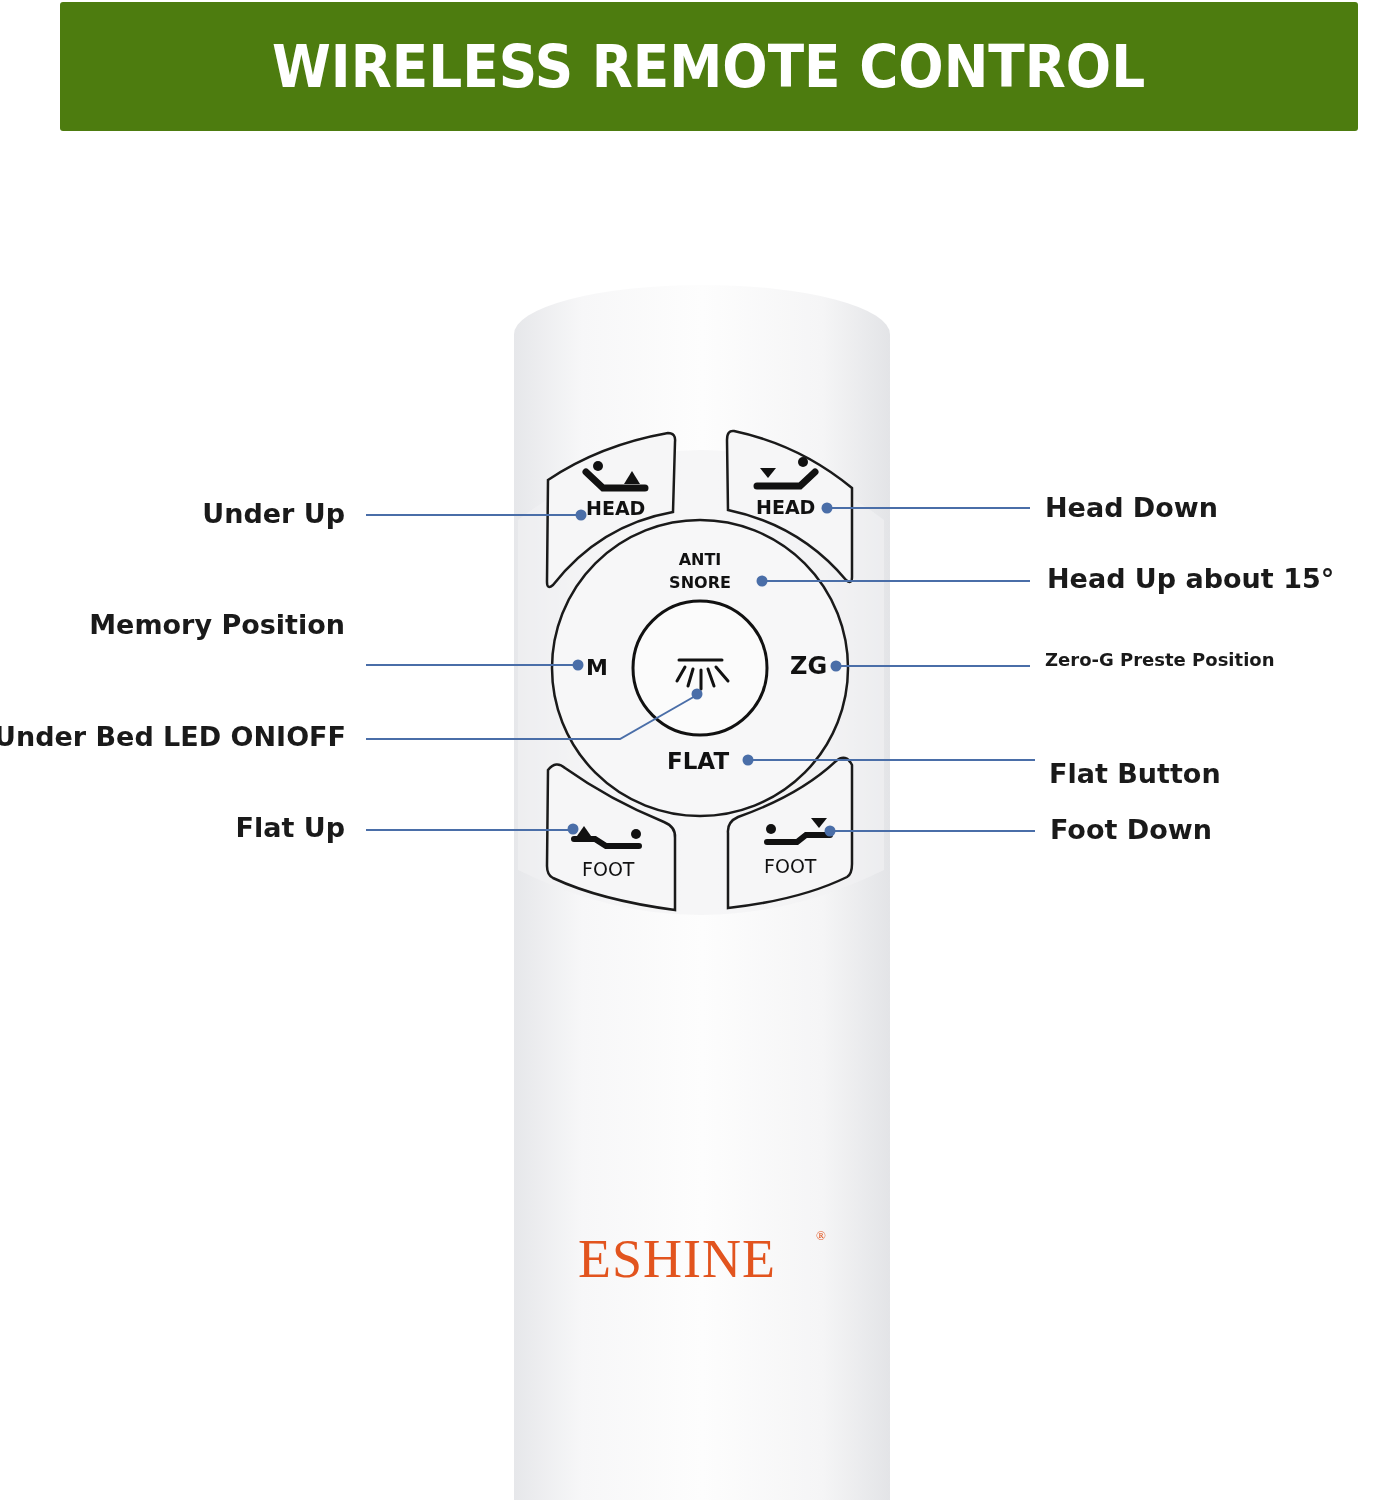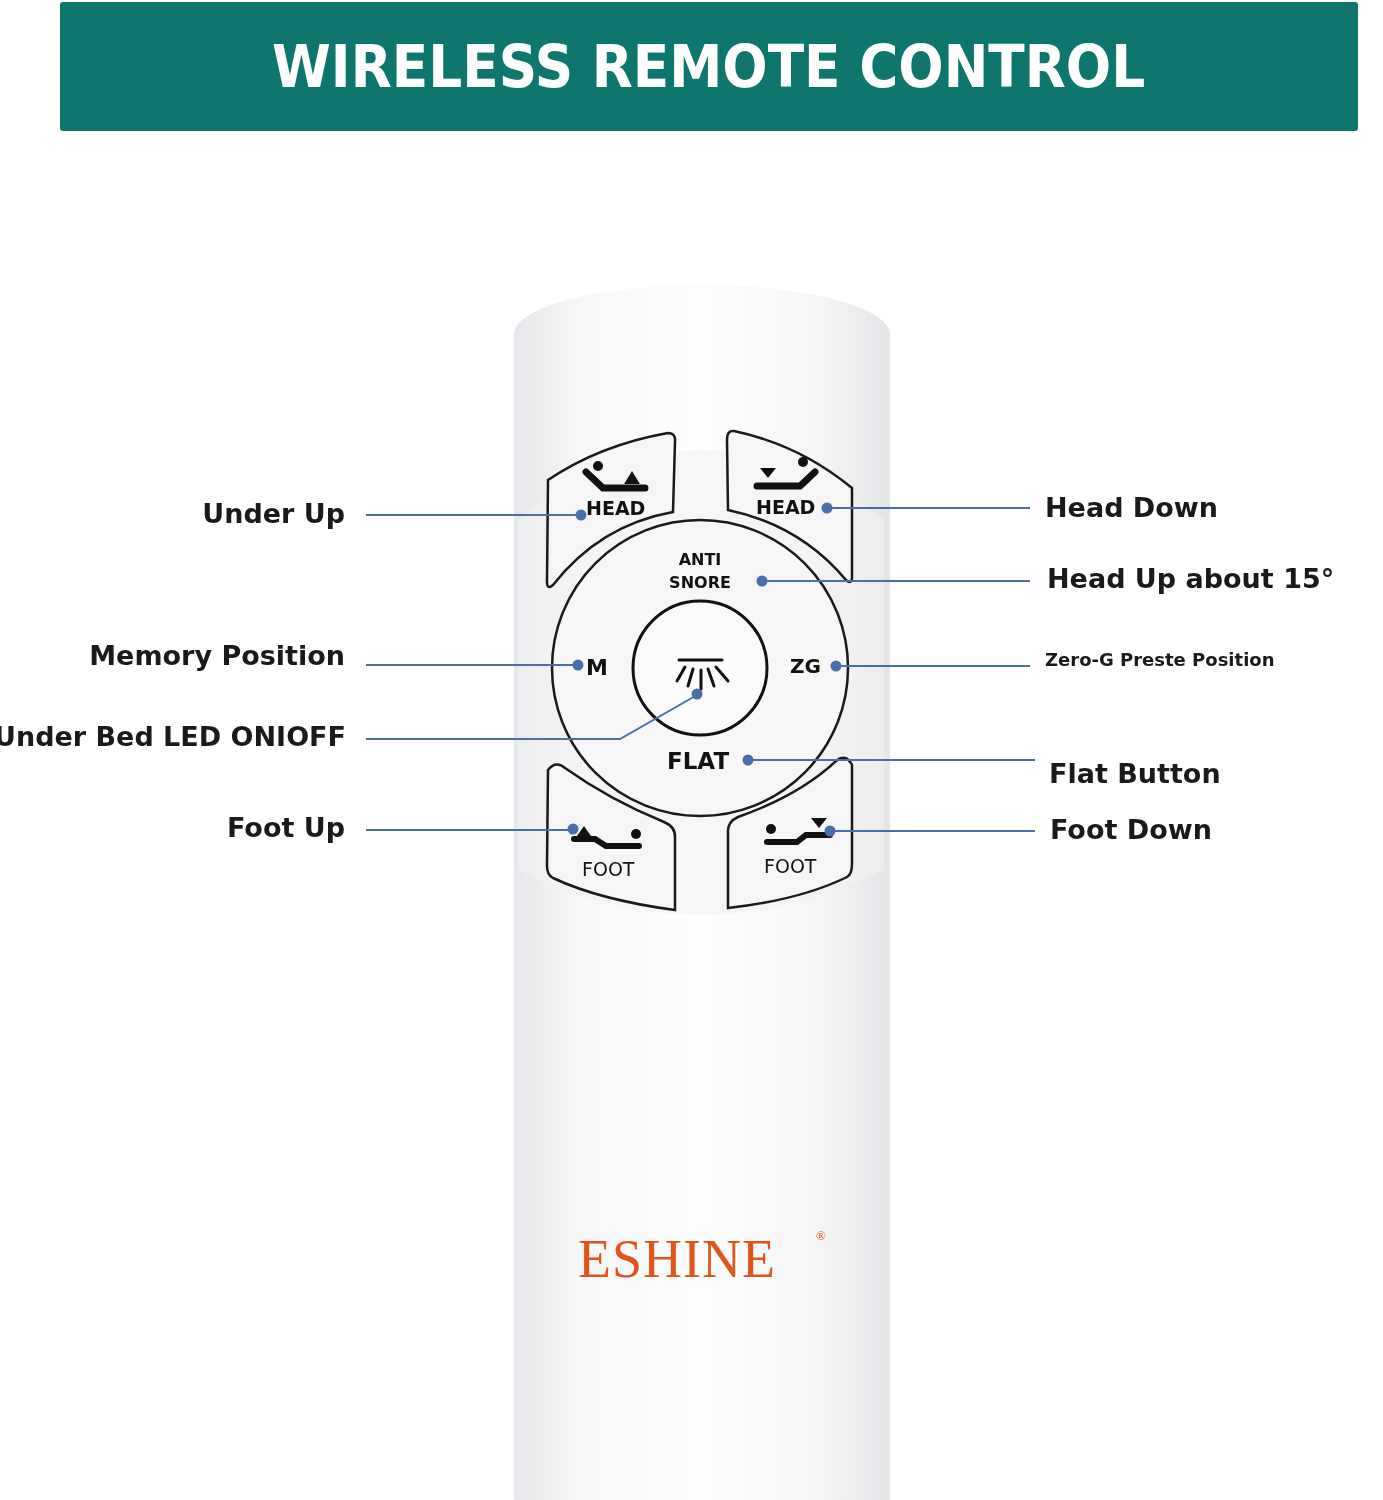--- a/index.html
+++ b/index.html
@@ -1,17 +1,17 @@
 <!DOCTYPE html>
 <html><head>
 <meta charset="utf-8">
 <style>
   html,body{margin:0;padding:0;}
   body{width:1383px;height:1500px;background:#ffffff;position:relative;overflow:hidden;font-family:"DejaVu Sans","Liberation Sans",sans-serif;}
-  .banner{position:absolute;left:60px;top:2px;width:1298px;height:129px;background:#0f766e;border-radius:3px;display:flex;align-items:center;justify-content:center;}
+  .banner{position:absolute;left:60px;top:2px;width:1298px;height:129px;background:#4d7c0f;border-radius:3px;display:flex;align-items:center;justify-content:center;}
   .banner-title{color:#fff;font-weight:bold;font-size:58px;letter-spacing:0px;font-family:"DejaVu Sans",sans-serif;transform:scaleX(0.92);}
   .remote{position:absolute;left:514px;top:285px;width:376px;height:1215px;background:linear-gradient(90deg,#e6e7ea 0%,#f7f7f8 18%,#fdfdfd 50%,#f5f5f6 82%,#e3e4e7 100%);border-radius:190px 190px 0 0 / 50px 50px 0 0;}
   .pad{position:absolute;left:0;top:0;width:1383px;height:1500px;}
   .lbl{position:absolute;font-weight:bold;font-size:27px;color:#1a1a1a;white-space:nowrap;}
   .lbl.l{text-align:right;}
   .btxt{position:absolute;font-weight:bold;color:#111;font-size:16px;text-align:center;line-height:23px;}
   .brand{position:absolute;left:578px;top:1228px;font-family:"Liberation Serif","DejaVu Serif",serif;font-size:54px;color:#e2541e;letter-spacing:1px;}
   .reg{position:absolute;left:816px;top:1228px;font-family:"Liberation Serif",serif;font-size:13px;color:#e2541e;}
 </style>
 </head>
@@ -99,30 +99,30 @@
   </g>
 </svg>
 
 <div class="btxt" style="left:586px;top:497px;font-size:19px;">HEAD</div>
 <div class="btxt" style="left:756px;top:496px;font-size:19px;">HEAD</div>
 <div class="btxt" style="left:640px;top:548px;width:120px;">
   <div>ANTI</div>
   <div>SNORE</div>
 </div>
 <div class="btxt" style="left:586px;top:656px;font-size:22px;">M</div>
-<div class="btxt" style="left:790px;top:655px;font-size:20px;">ZG</div>
+<div class="btxt" style="left:790px;top:655px;font-size:24px;">ZG</div>
 <div class="btxt" style="left:667px;top:750px;font-size:23px;">FLAT</div>
 <div class="btxt" style="left:582px;top:858px;font-size:19px;font-weight:normal;">FOOT</div>
 <div class="btxt" style="left:764px;top:855px;font-size:19px;font-weight:normal;">FOOT</div>
 
 <div class="brand">ESHINE</div>
 <div class="reg">®</div>
 
 <div class="lbl l" style="right:1038px;top:498px;">Under Up</div>
-<div class="lbl l" style="right:1038px;top:640px;">Memory Position</div>
+<div class="lbl l" style="right:1038px;top:609px;">Memory Position</div>
 <div class="lbl l" style="right:1037px;top:721px;">Under Bed LED ONIOFF</div>
-<div class="lbl l" style="right:1038px;top:812px;">Foot Up</div>
+<div class="lbl l" style="right:1038px;top:812px;">Flat Up</div>
 
 <div class="lbl" style="left:1045px;top:492px;text-align:center;">Head Down</div>
 <div class="lbl" style="left:1047px;top:563px;">Head Up about 15°</div>
 <div class="lbl" style="left:1045px;top:649px;font-size:18px;">Zero-G Preste Position</div>
 <div class="lbl" style="left:1049px;top:730px;margin-top:28px;">Flat Button</div>
 <div class="lbl" style="left:1050px;top:814px;">Foot Down</div>
 
 </body></html>

